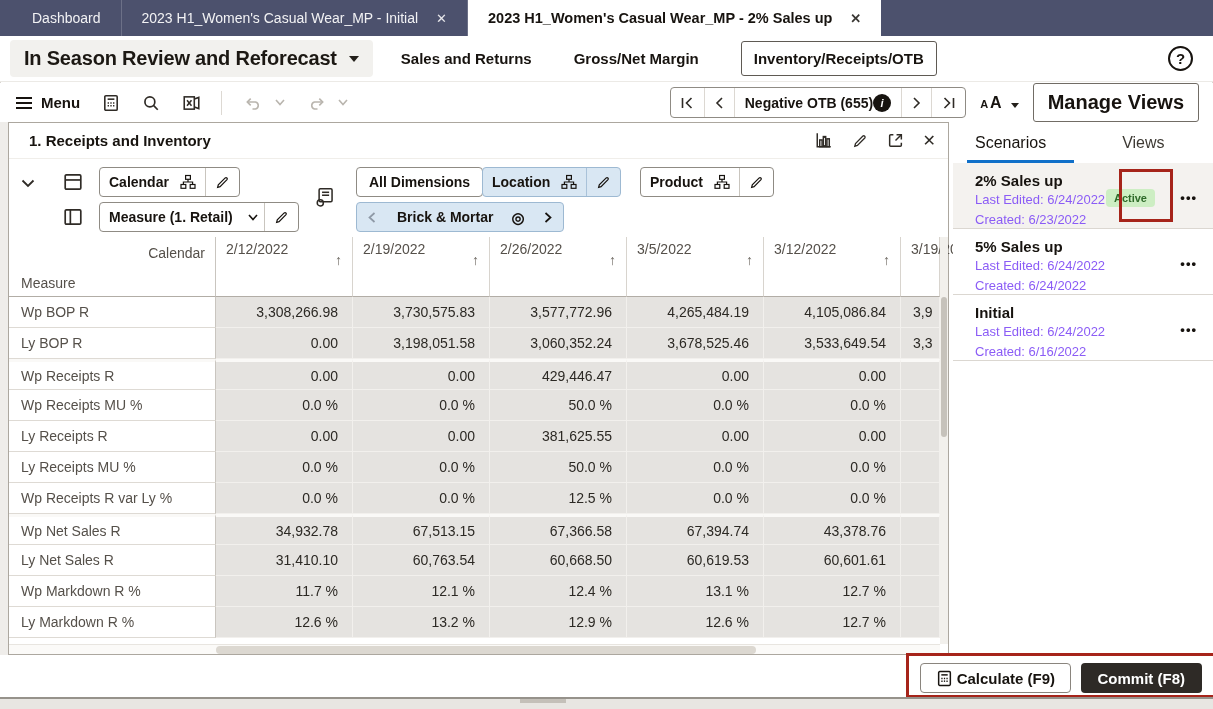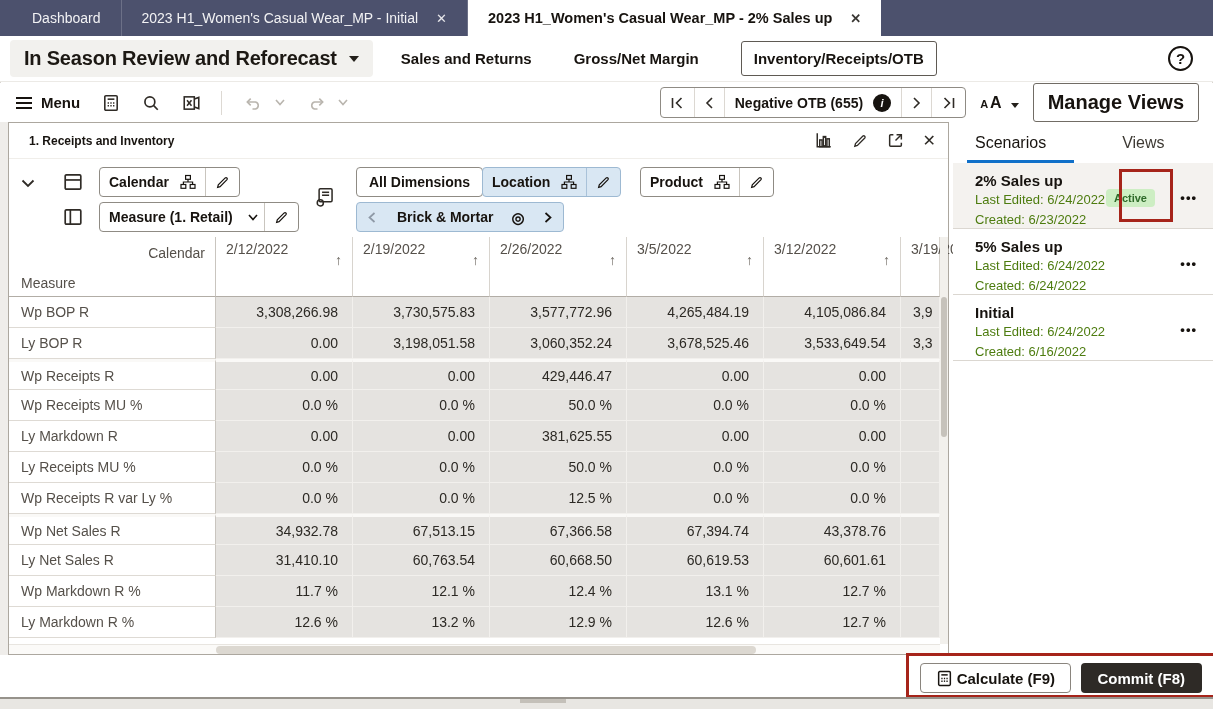--- a/index.html
+++ b/index.html
@@ -31,32 +31,32 @@
   .menu-glyph { display:flex; flex-direction:column; gap:3px; }
   .menu-glyph i { display:block; width:16px; height:2px; background:#17130f; }
   .tbicon { margin-left:22px; color:#2f2b26; display:flex; align-items:center; }
   .tbdivider { width:1px; height:24px; background:#ddd9d3; margin-left:20px; }
   .gray { color:#b9b5ae; }
   .caret-sm { margin-left:12px; }
   .tb-right { margin-left:auto; display:flex; align-items:center; gap:14px; margin-right:14px; }
   .navgroup { display:flex; align-items:center; height:31px; border:1px solid #8f8b84; border-radius:4px; overflow:hidden; }
   .navseg { display:flex; align-items:center; justify-content:center; padding:0 10px; height:100%; color:#2f2b26; border-right:1px solid #dcd8d2; }
   .navseg:last-child { border-right:none; }
-  .navlabel { font-size:14px; font-weight:bold; color:#17130f; gap:10px; }
+  .navlabel { font-size:14px; font-weight:bold; color:#17130f; }
   .infodot { width:18px; height:18px; border-radius:50%; background:#17130f; color:#fff; font-size:11px; font-weight:bold; display:flex; align-items:center; justify-content:center; font-style:italic; }
   .fontctrl { display:flex; align-items:baseline; gap:2px; font-weight:bold; color:#17130f; }
   .fontctrl .a1 { font-size:11px; } .fontctrl .a2 { font-size:16px; }
   .fontctrl .caret { width:0;height:0;border-left:4px solid transparent;border-right:4px solid transparent;border-top:5px solid #24201b; margin-left:7px; }
   .manage-btn { border:1px solid #716c65; border-radius:3px; padding:7px 14px; font-size:20px; font-weight:bold; color:#17130f; background:#fff; }
 
   
   .gutter { position:absolute; left:0; top:122px; width:8px; height:575px; background:#efedea; }
   .panel { position:absolute; left:8px; top:122px; width:941px; height:533px; background:#fff; border:1px solid #aca79f; }
   .panel-header { height:36px; display:flex; align-items:center; border-bottom:1px solid #f0eeea; }
-  .panel-title { margin-left:20px; font-size:12px; font-weight:bold; color:#17130f; }
+  .panel-title { margin-left:20px; font-size:15px; font-weight:bold; color:#17130f; }
   .panel-icons { margin-left:auto; margin-right:12px; display:flex; align-items:center; gap:19px; color:#2f2b26; }
   .pivot { position:relative; height:78px; }
   .pvbtn { position:absolute; height:30px; display:inline-flex; align-items:center; background:#fff; border:1px solid #8f8b84; border-radius:4px; font-size:14px; font-weight:bold; color:#17130f; }
   .pvseg { display:flex; align-items:center; padding:0 9px; height:100%; }
   .pvdiv { width:1px; height:100%; background:#c9c5be; }
   .pvbtn.blue { background:#d9e7f3; border-color:#9db9d2; }
   .axis-ico { position:absolute; color:#2f2b26; }
   .expander { position:absolute; left:12px; top:20px; color:#2f2b26; }
   .target-glyph { font-size:15px; line-height:1; }
   .chev { color:#8e99a6; } .chev.dark { color:#17130f; }
@@ -81,21 +81,21 @@
   
   .sidebar { position:absolute; left:953px; top:122px; width:260px; height:533px; background:#fff; }
   .side-tabs { position:relative; height:41px; display:flex; align-items:center; }
   .side-tab { font-size:16px; color:#17130f; }
   .side-tab.scen { margin-left:22px; position:relative; }
   .side-tab.scen::after { content:""; position:absolute; left:-8px; right:-28px; bottom:-11px; height:3px; background:#1070c9; }
   .side-tab.views { margin-left:76px; color:#3e3a34; }
   .card { position:relative; height:66px; padding:9px 0 0 22px; border-bottom:1px solid #dbd7d1; }
   .card.sel { background:#f4f2ef; }
   .card-title { font-size:15px; font-weight:bold; color:#17130f; }
-  .card-meta { font-size:13px; color:#4d7c0f; line-height:18px; margin-top:2px; }
+  .card-meta { font-size:13px; color:#8b5cf6; line-height:18px; margin-top:2px; }
   .badge { position:absolute; right:58px; top:26px; background:#cdeec3; color:#2f6b2a; font-size:11px; font-weight:bold; border-radius:4px; padding:3px 8px; }
   .dots { position:absolute; right:16px; top:27px; font-size:13px; font-weight:bold; letter-spacing:1px; color:#17130f; }
 
   
   .footer { position:absolute; left:0; top:655px; width:1213px; height:42px; background:#fff; }
   .calc-btn { position:absolute; right:142px; top:8px; height:30px; display:flex; align-items:center; gap:4px; background:#fff; border:1px solid #8a857e; border-radius:4px; padding:0 15px; font-size:15px; font-weight:bold; color:#17130f; }
   .commit-btn { position:absolute; right:11px; top:8px; height:30px; display:flex; align-items:center; background:#2e2a26; color:#fff; border:none; border-radius:4px; padding:0 17px; font-size:15px; font-weight:bold; }
   .bottom-strip { position:absolute; left:0; bottom:0; width:100%; height:12px; background:#e8e6e2; border-top:2px solid #96928b; }
   .bs-thumb { position:absolute; left:520px; top:0; width:46px; height:4px; background:#c4c0b9; }
 
@@ -411,21 +411,21 @@
         <div class="c-val gsep">0.00</div>
         <div class="c-val gsep">0.00</div>
         <div class="c-val gsep partial"></div>
         <div class="c-label">Wp Receipts MU %</div>
         <div class="c-val">0.0 %</div>
         <div class="c-val">0.0 %</div>
         <div class="c-val">50.0 %</div>
         <div class="c-val">0.0 %</div>
         <div class="c-val">0.0 %</div>
         <div class="c-val partial"></div>
-        <div class="c-label">Ly Markdown R</div>
+        <div class="c-label">Ly Receipts R</div>
         <div class="c-val">0.00</div>
         <div class="c-val">0.00</div>
         <div class="c-val">381,625.55</div>
         <div class="c-val">0.00</div>
         <div class="c-val">0.00</div>
         <div class="c-val partial"></div>
         <div class="c-label">Ly Receipts MU %</div>
         <div class="c-val">0.0 %</div>
         <div class="c-val">0.0 %</div>
         <div class="c-val">50.0 %</div>

